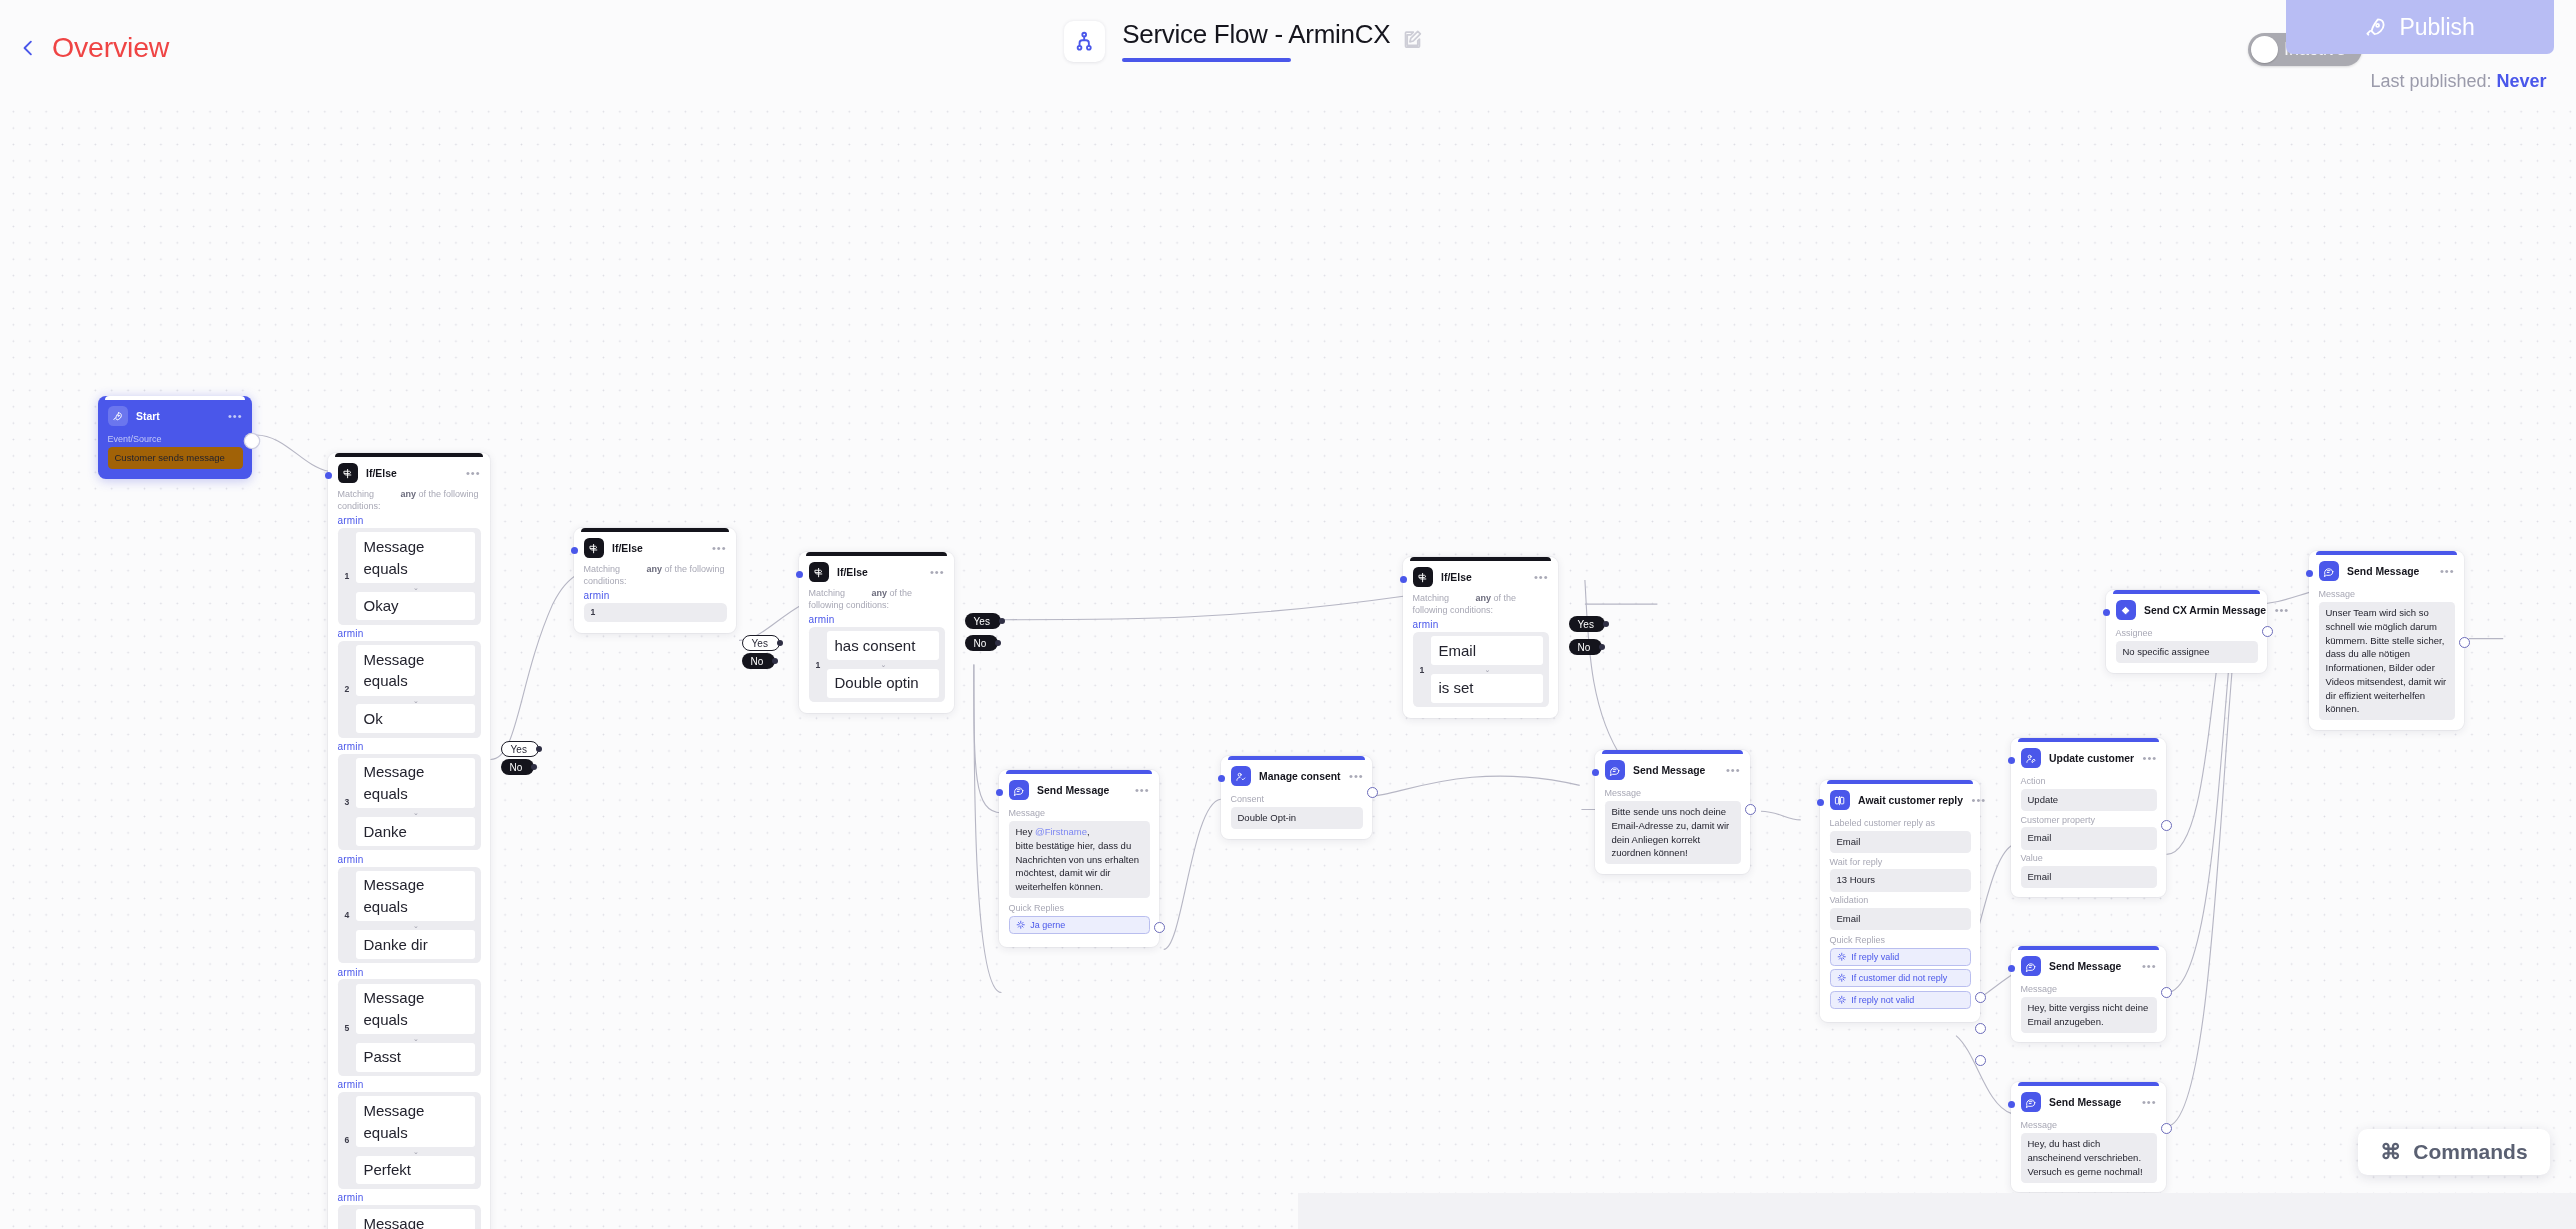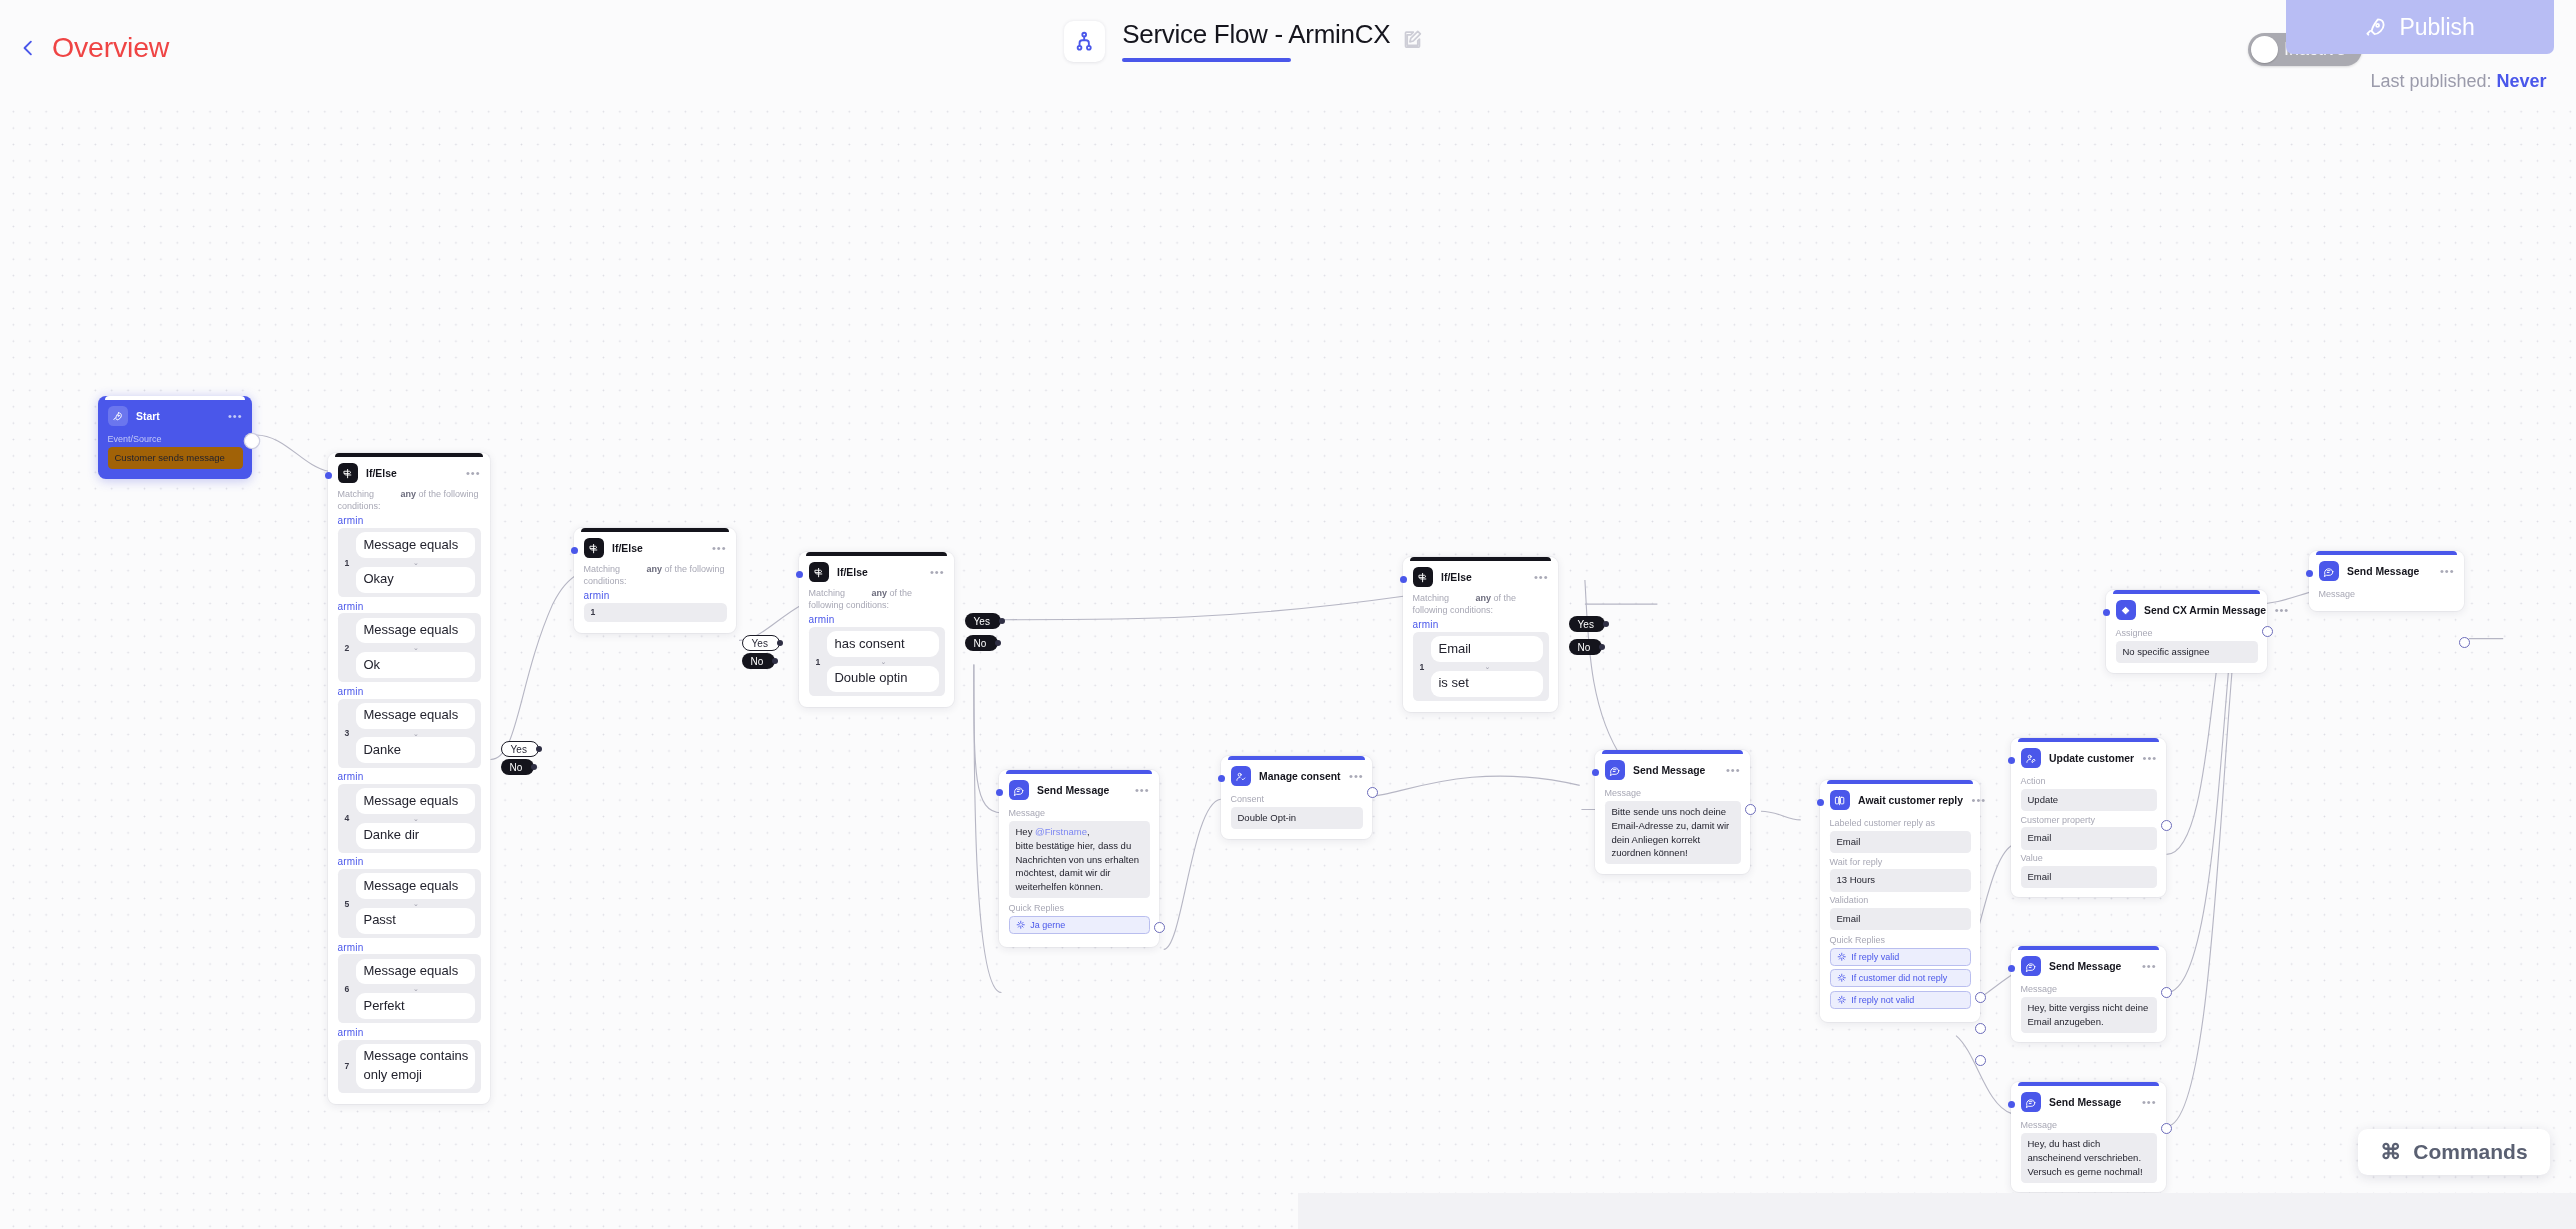--- a/index.html
+++ b/index.html
@@ -104,22 +104,22 @@
   }
   .node-title { font-size: 10.4px; font-weight: bold; color: #15151d; white-space: nowrap; }
   .node-dots { margin-left: auto; color: #a9a9b6; font-size: 11.2px; letter-spacing: 0.9px; line-height: 7px; }
   .node-body { padding: 0 9.5px; }
   .field-label { font-size: 9px; color: #a8a8b5; margin: 3.5px 0 2.6px 0; }
   .field-box {
     background: #ececf0; border-radius: 4.3px; padding: 4.3px 7px;
     font-size: 9.5px; color: #23232e; line-height: 1.45;
   }
   .white-box {
-    background: #ffffff; border-radius: 9px; padding: 3.5px 7px;
-    font-size: 13px; color: #23232e; line-height: 1.45;
+    background: #ffffff; border-radius: 3px; padding: 3.5px 7px;
+    font-size: 15px; color: #23232e; line-height: 1.45;
   }
 
   
   .match-text { font-size: 9px; color: #a8a8b5; line-height: 1.35; margin-bottom: 1.7px; }
   .match-text b { color: #6b6b7c; margin-left: 24px; }
   .brand-tag { font-size: 10px; color: #4a57ea; margin: 3.5px 0 1.7px 0; letter-spacing: 0.2px;}
   .cond-group {
     background: #ececf0; border-radius: 5.2px;
     display: flex; align-items: center; gap: 5.2px;
     padding: 4.3px 5.2px; margin-bottom: 1.7px;
@@ -682,20 +682,21 @@
         <svg width="11.2" height="11.2" viewBox="0 0 24 24" fill="none" stroke="#fff" stroke-width="2" stroke-linecap="round" stroke-linejoin="round">
           <path d="M21 12a8 8 0 0 1-8 8H7l-4 3 1-5a8 8 0 1 1 17-6z"></path>
             <path d="M9 10h6M9 14h4"></path>
         </svg>
       </span>
       <span class="node-title">Send Message</span>
       <span class="node-dots">•••</span>
     </div>
     <div class="node-body">
       <div class="field-label">Message</div>
+      <div class="field-box">Unser Team wird sich so schnell wie möglich darum kümmern. Bitte stelle sicher, dass du alle nötigen Informationen, Bilder oder Videos mitsendest, damit wir dir effizient weiterhelfen können.</div>
     </div>
     <div class="port-in"></div>
     <div class="port-out" style="right:-6px; top:86px;"></div>
   </div>
 
   <div id="bottom-panel"></div>
 
   <div id="commands-btn">
     <span id="cmd-glyph">⌘</span>
     <span>Commands</span>

